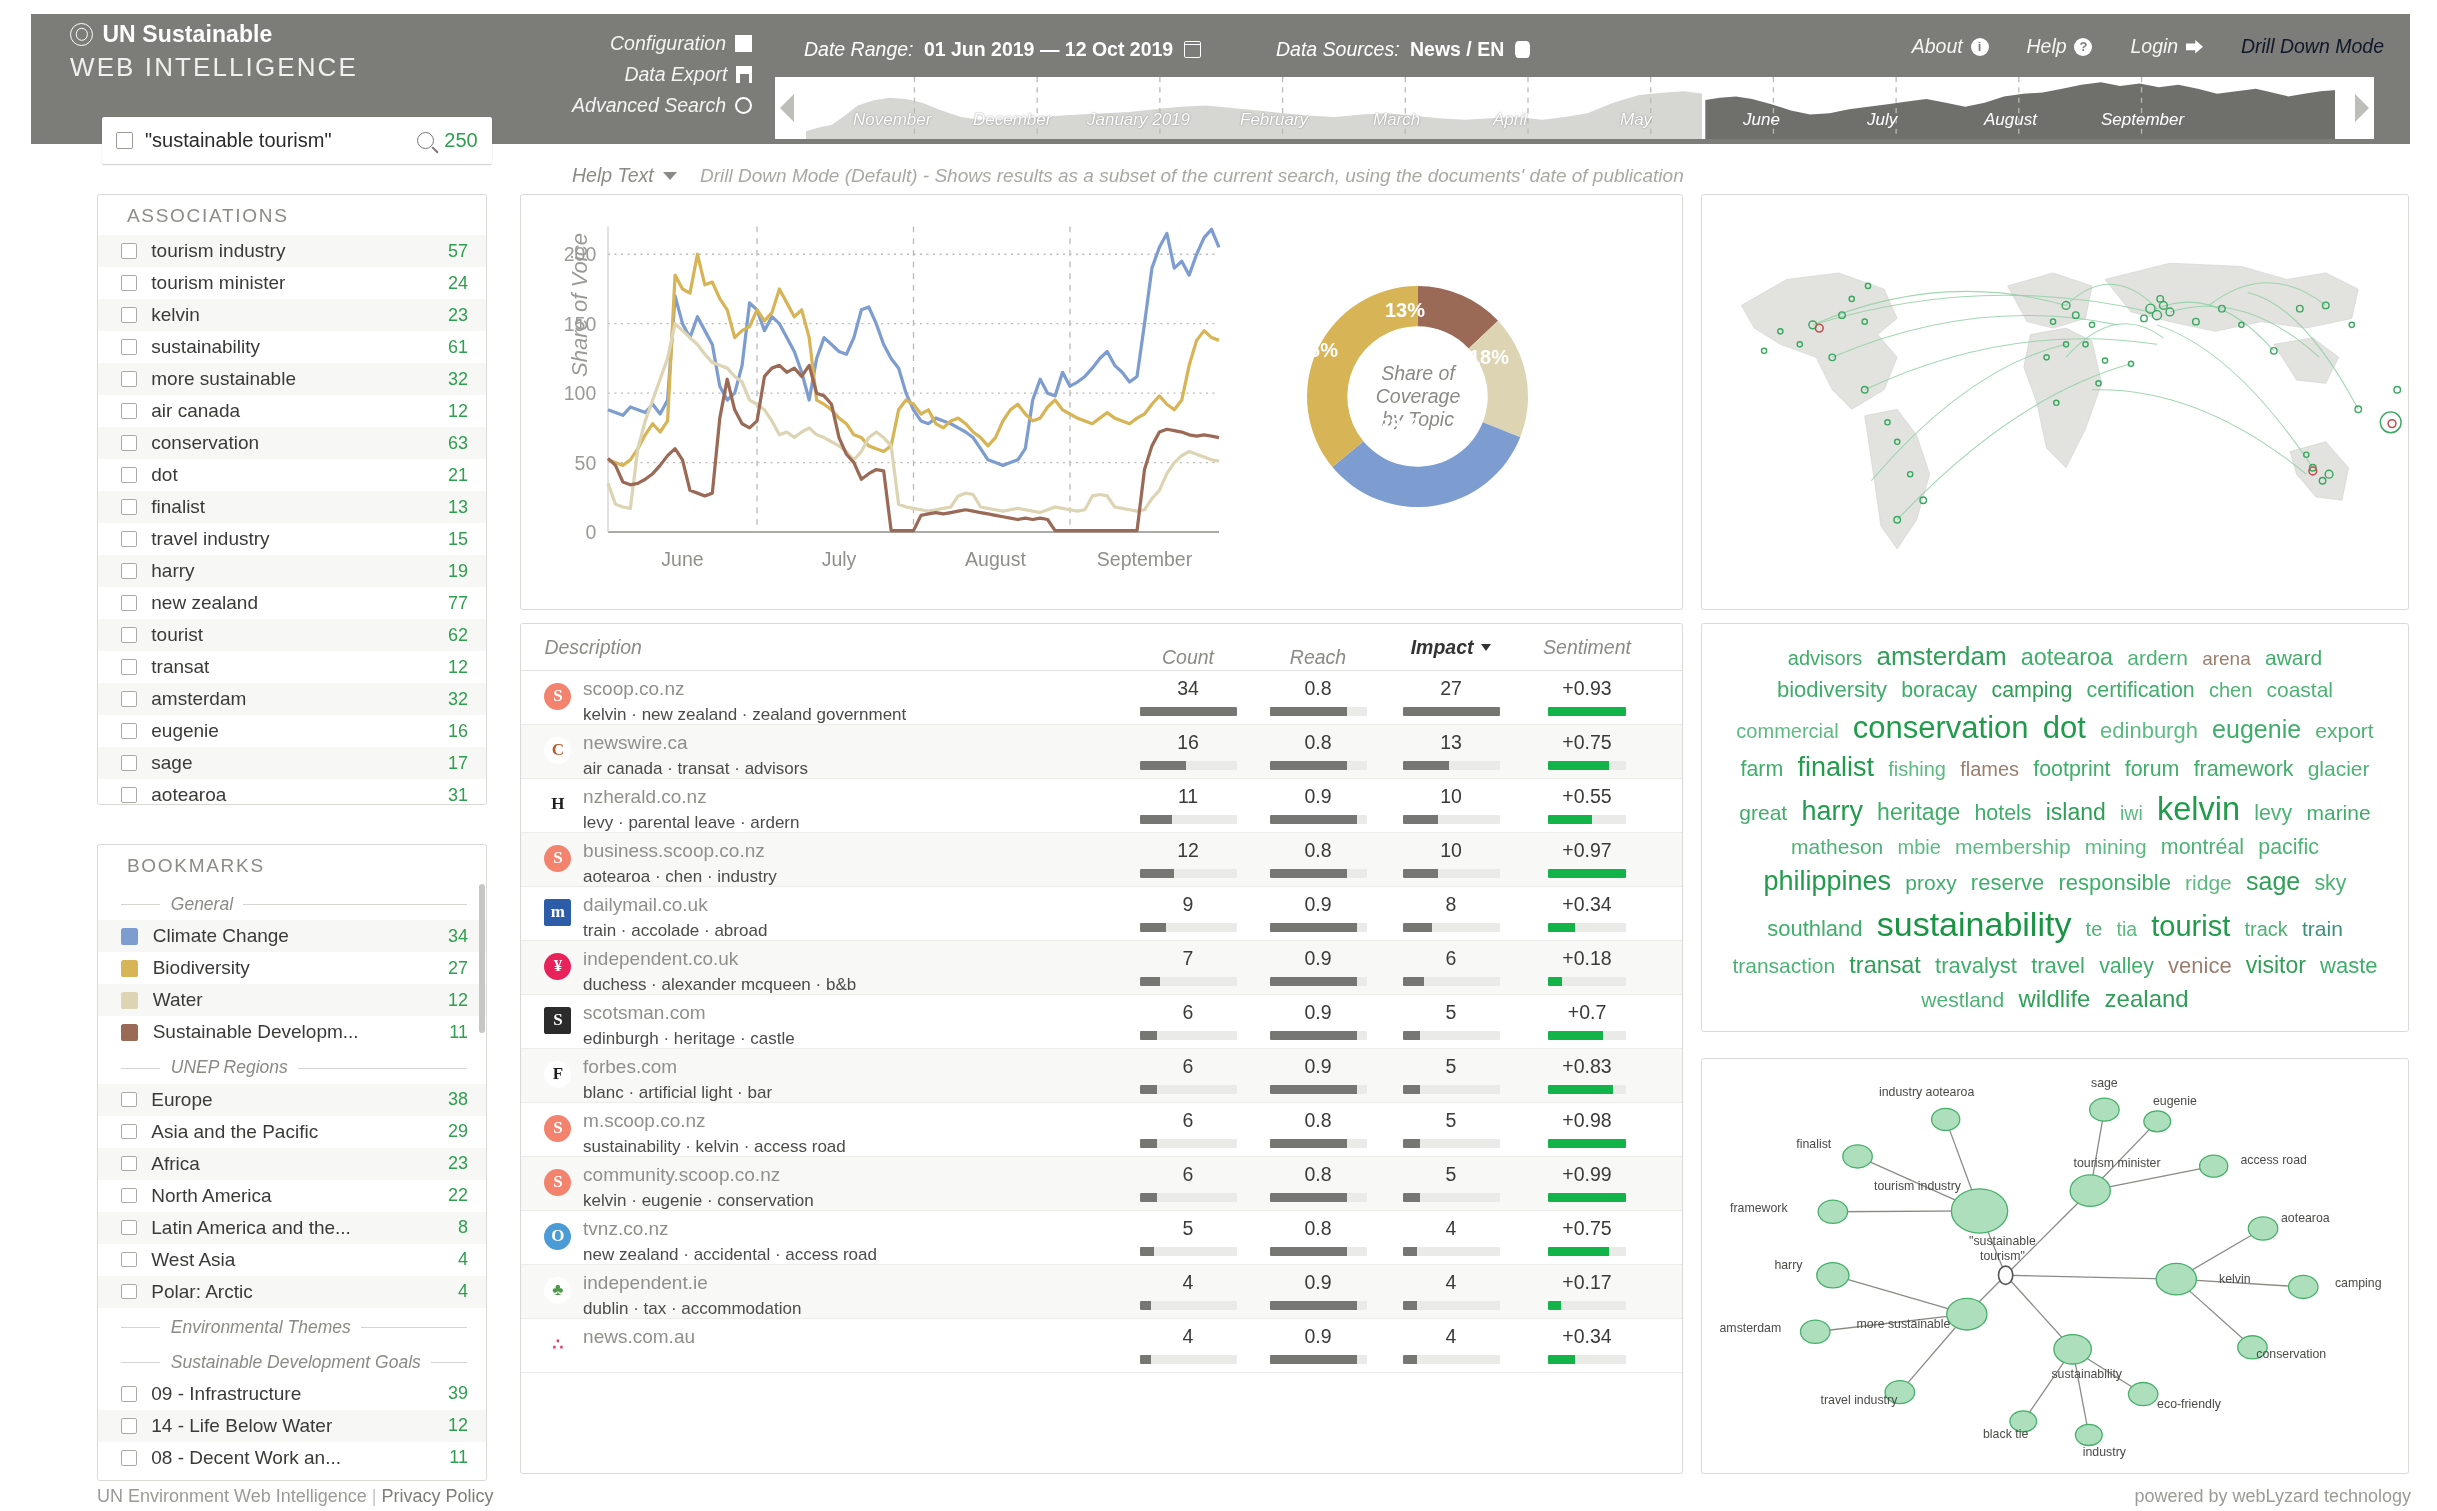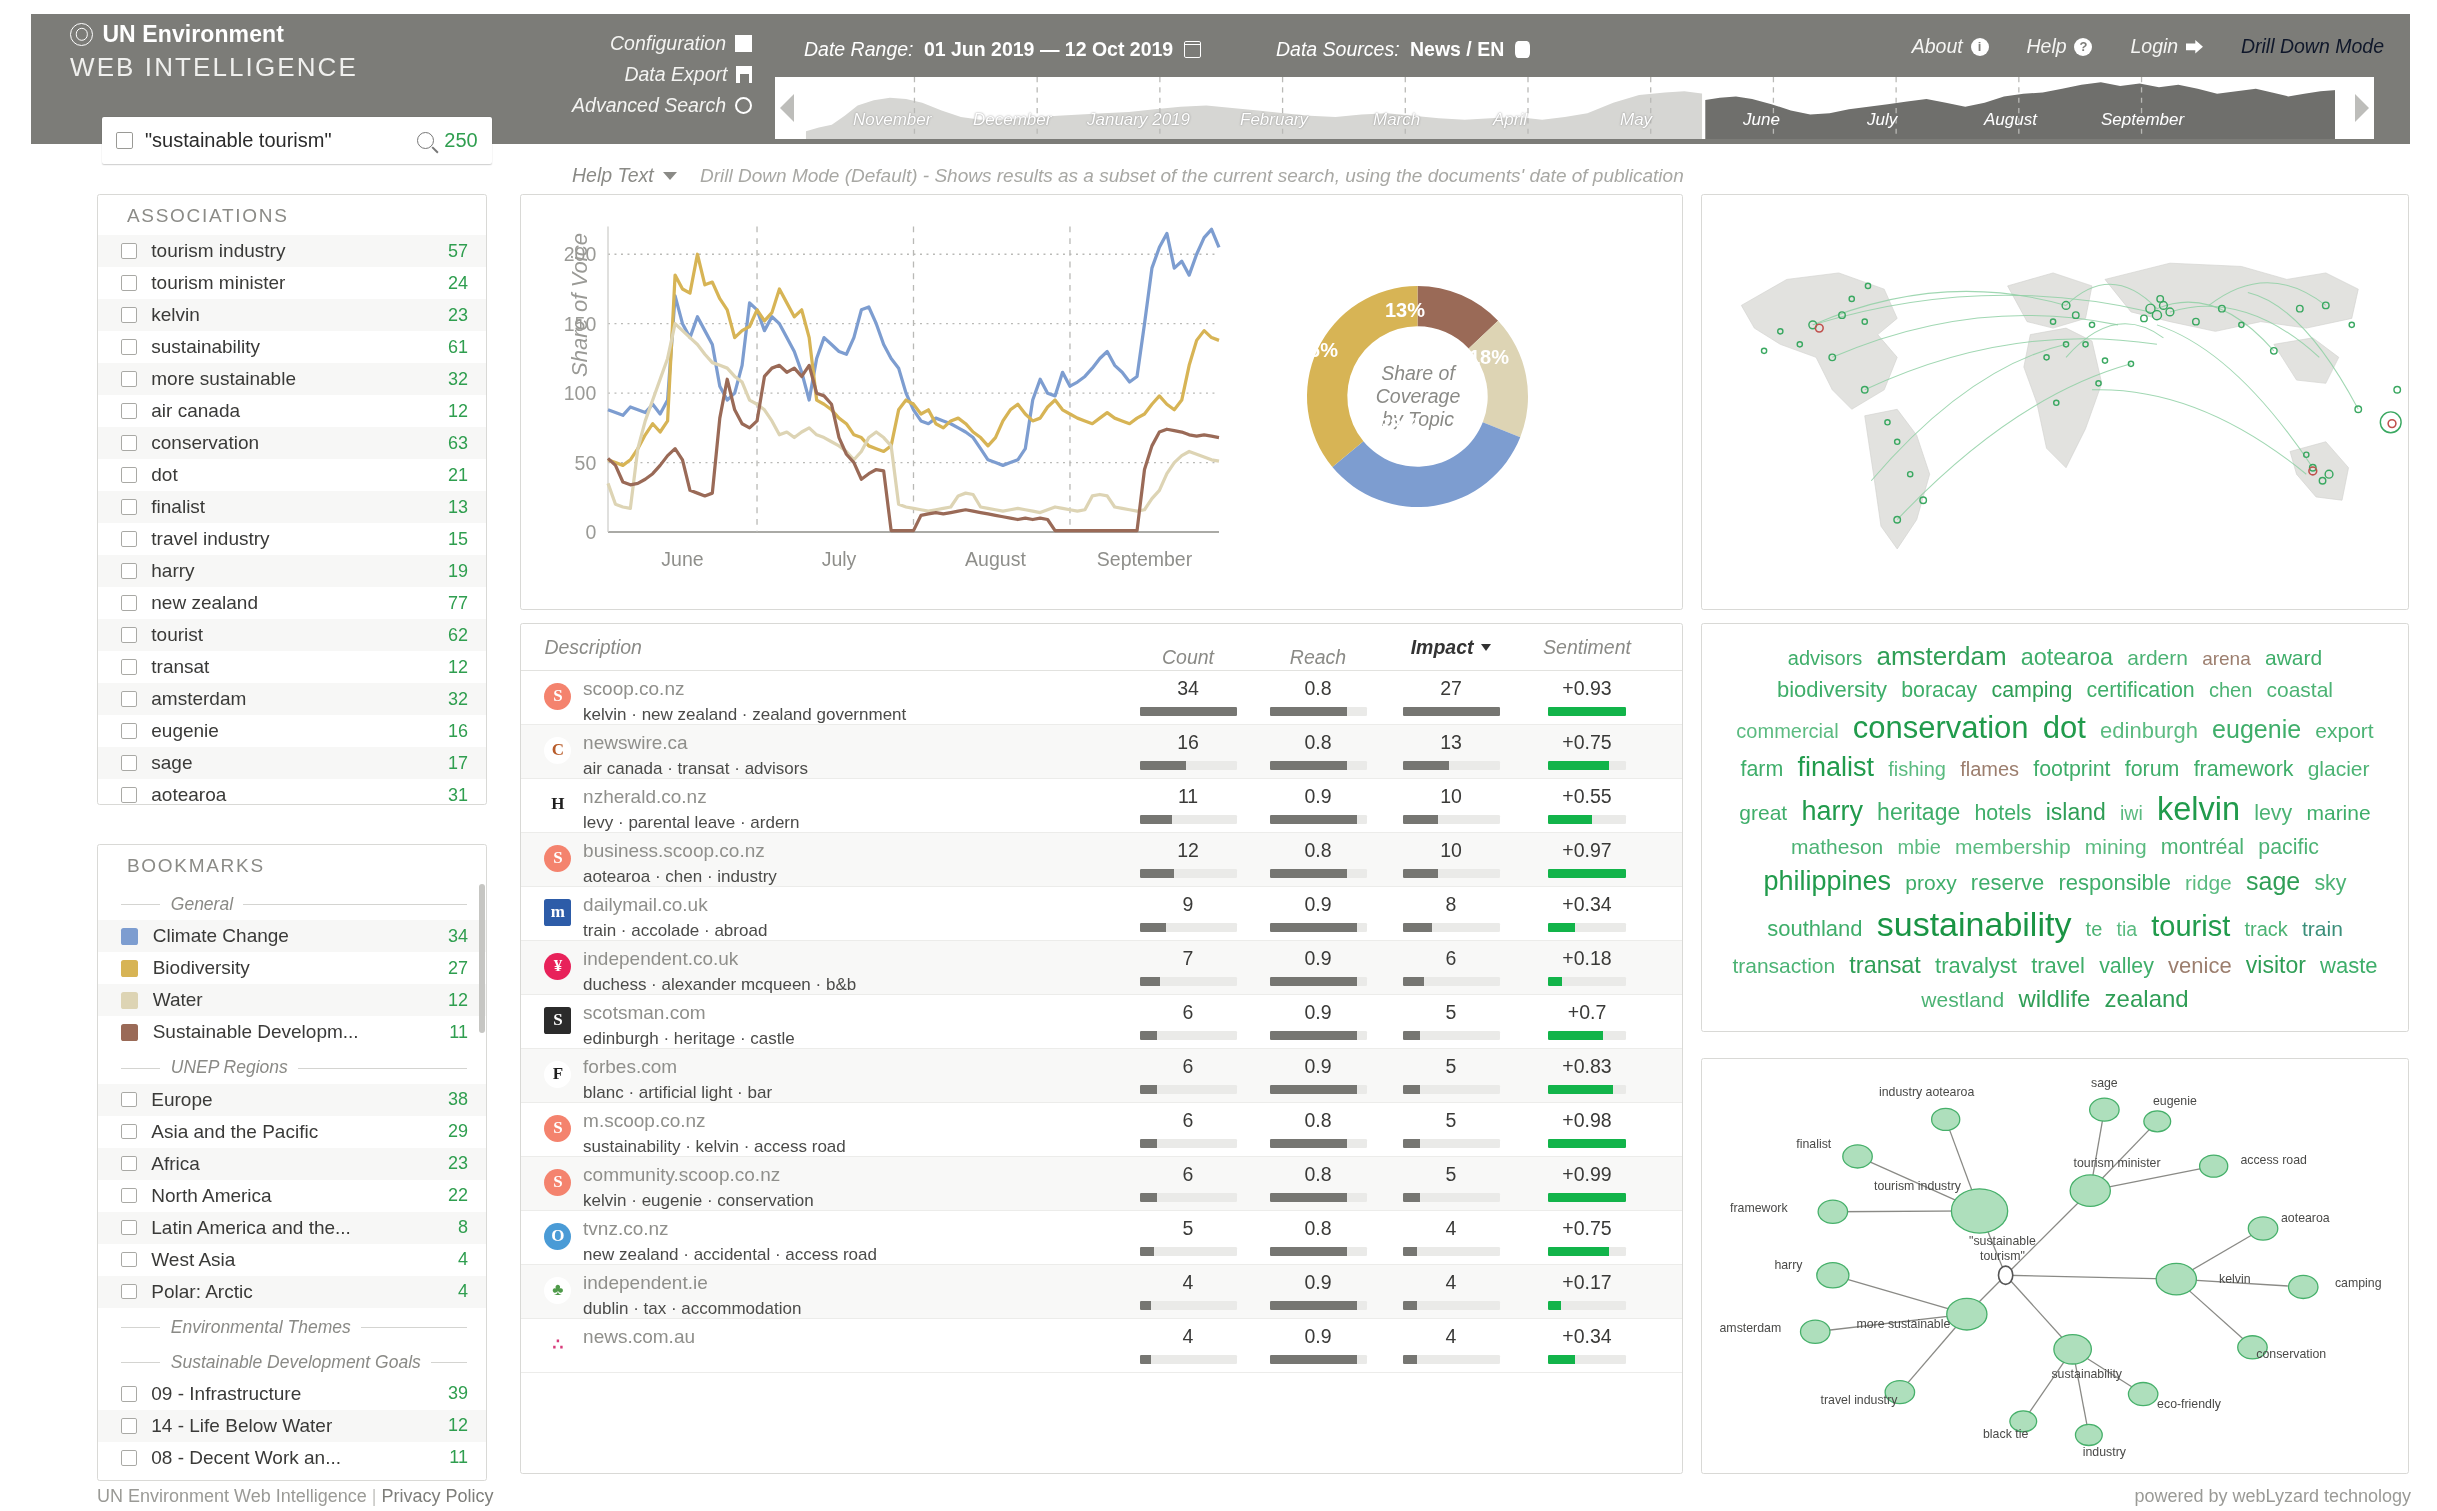--- a/index.html
+++ b/index.html
@@ -158,21 +158,21 @@
   .footer .sep { color:#c4c4c1; }
 </style>
 </head>
 <body>
 
 <div class="topbar">
 
   <div class="brand-block">
     <div class="brand-line1">
       <span class="un-logo"></span>
-      <span>UN Environment</span>
+      <span>UN Sustainable</span>
     </div>
     <div class="brand-line2">WEB INTELLIGENCE</div>
   </div>
 
   <div class="searchbox">
     <span class="cbx"></span>
     <span class="search-term">"sustainable tourism"</span>
     <span class="mag"></span>
     <span class="search-count">250</span>
   </div>

